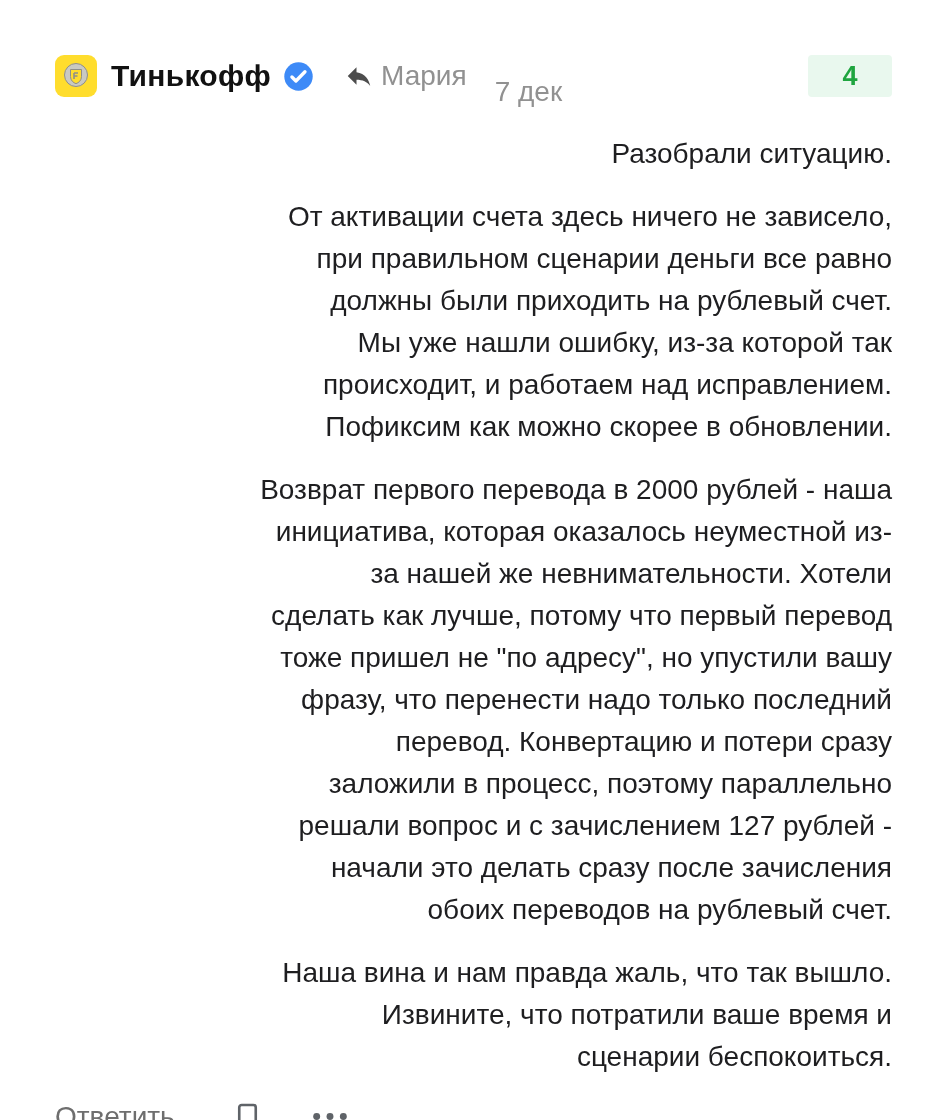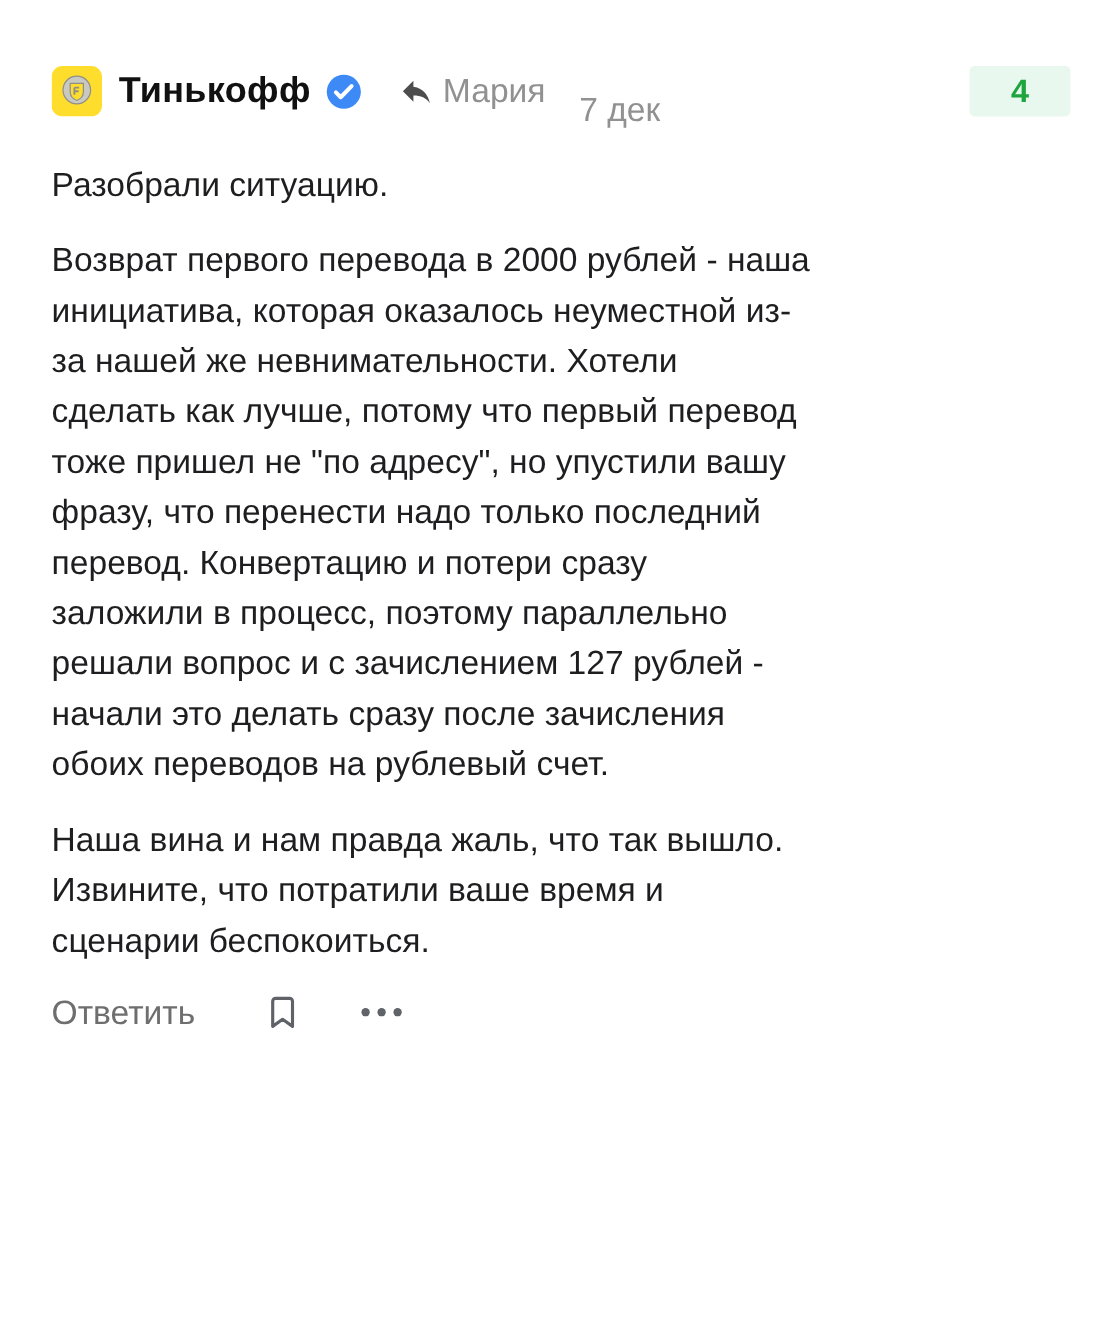--- a/index.html
+++ b/index.html
@@ -5,21 +5,21 @@
   html, body {
     margin: 0;
     padding: 0;
     background: #ffffff;
     font-family: "Liberation Sans", sans-serif;
   }
   .card {
     width: 932px;
     height: 1120px;
     box-sizing: border-box;
-    padding: 44px 40px 16px 43px;
+    padding: 44px 40px 16px 55px;
     background: #ffffff;
     overflow: hidden;
   }
   .header {
     display: flex;
     align-items: center;
   }
   .avatar {
     width: 42px;
     height: 42px;
@@ -71,20 +71,21 @@
     border-radius: 4px;
     cursor: pointer;
   }
   .body-text { margin-top: 25px; }
   .body-text p {
     margin: 0 0 21px 0;
     font-size: 28px;
     line-height: 42px;
     color: #1e1e20;
     white-space: pre-line;
+    text-align: right;
   }
   .footer {
     display: flex;
     align-items: flex-end;
     margin-top: 22px;
   }
   .reply-btn {
     font-size: 28px;
     color: #6e6e6e;
     cursor: pointer;
@@ -137,20 +138,26 @@
 
     <span class="date">7 дек</span>
 
     <div class="spacer"></div>
 
     <div class="badge">4</div>
   </div>
 
   <div class="body-text">
     <p>Разобрали ситуацию.</p>
+    <p>От активации счета здесь ничего не зависело,
+при правильном сценарии деньги все равно
+должны были приходить на рублевый счет.
+Мы уже нашли ошибку, из-за которой так
+происходит, и работаем над исправлением.
+Пофиксим как можно скорее в обновлении.</p>
     <p>Возврат первого перевода в 2000 рублей - наша
 инициатива, которая оказалось неуместной из-
 за нашей же невнимательности. Хотели
 сделать как лучше, потому что первый перевод
 тоже пришел не "по адресу", но упустили вашу
 фразу, что перенести надо только последний
 перевод. Конвертацию и потери сразу
 заложили в процесс, поэтому параллельно
 решали вопрос и с зачислением 127 рублей -
 начали это делать сразу после зачисления

